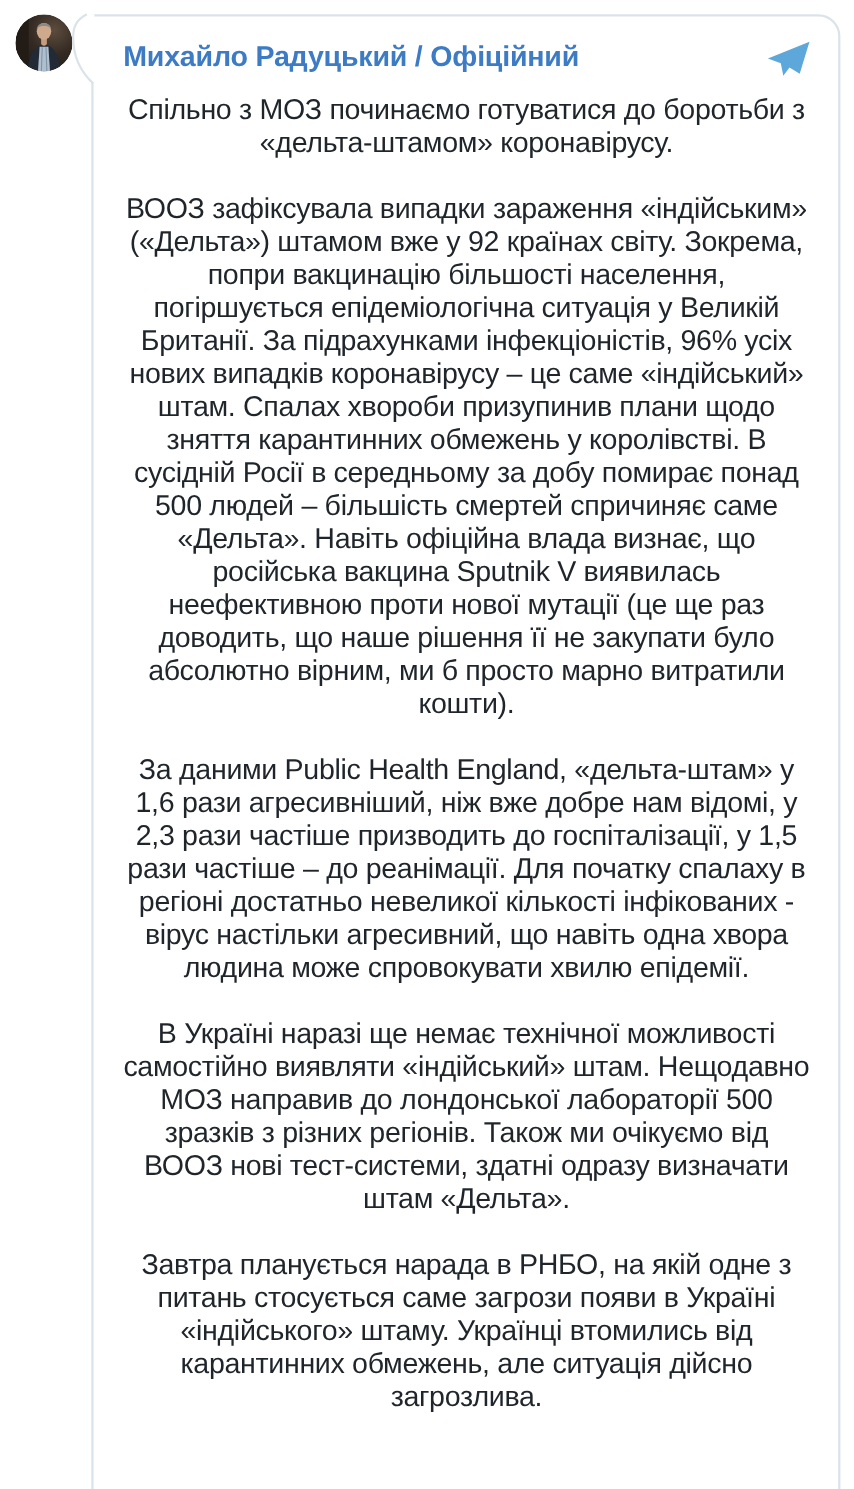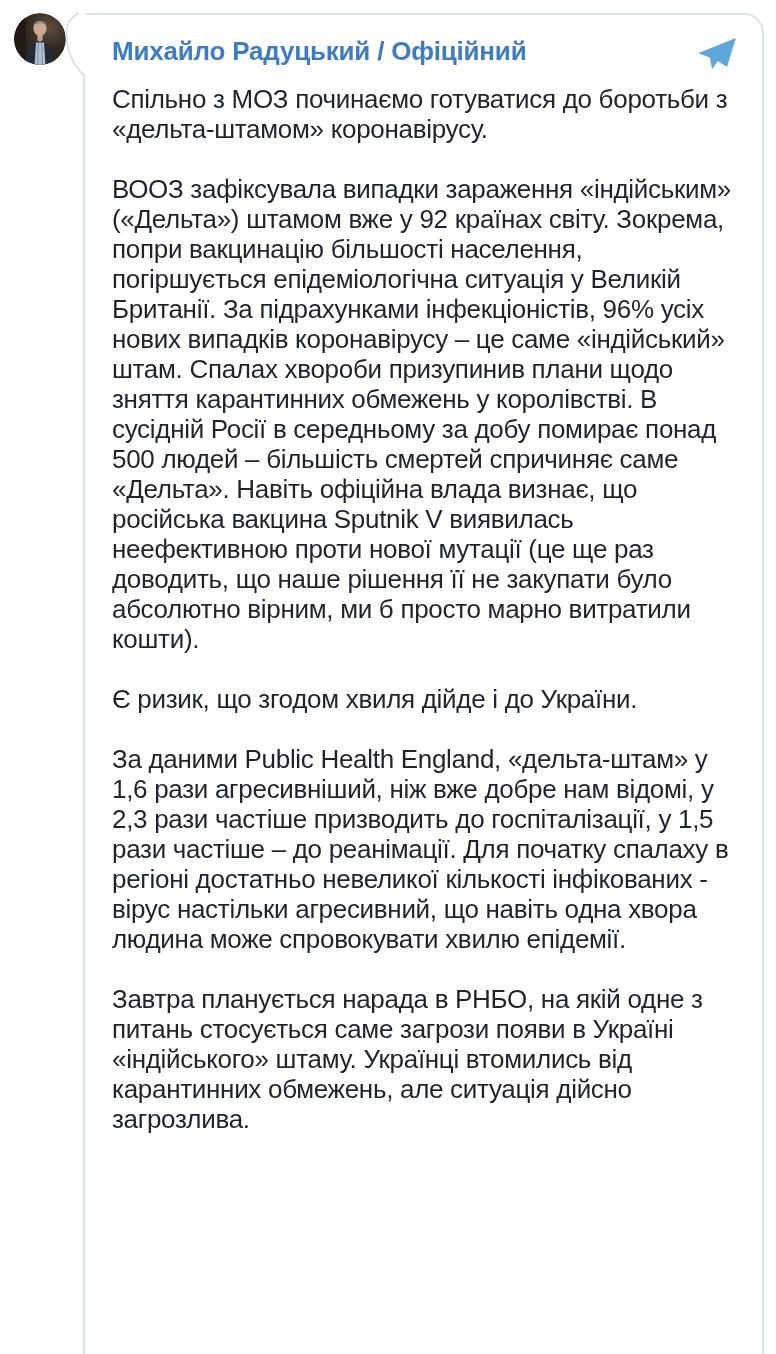--- a/index.html
+++ b/index.html
@@ -10,20 +10,21 @@
     --background:#ffffff;
   }
   *{box-sizing:border-box;}
   html,body{margin:0;padding:0;background:var(--background);}
   .page{
     position:relative;
     width:776px;height:1354px;
     overflow:hidden;
     background:var(--background);
     font-family:"Liberation Sans","DejaVu Sans",sans-serif;
+    text-align:center;
   }
   .avatar{
     position:absolute;left:14px;top:13px;
     width:52px;height:52px;border-radius:50%;
     overflow:hidden;display:block;
   }
   .bubble{
     position:absolute;left:83px;top:13px;
     width:681px;height:1420px;
     background:#fff;
@@ -99,22 +100,22 @@
   <div class="bubble">
     <div class="name-row">
       <a class="author">Михайло Радуцький / Офіційний</a>
       <svg class="plane" viewBox="0 0 42 36">
         <path d="M41 1 L1 17.2 L13.4 21.6 L15.8 33.8 L21.8 25.8 L31.6 31.8 Z" fill="var(--plane)"></path>
       </svg>
     </div>
     <div class="msg-text">
         <p>Спільно з МОЗ починаємо готуватися до боротьби з «дельта-штамом» коронавірусу.</p>
         <p>ВООЗ зафіксувала випадки зараження «індійським» («Дельта») штамом вже у 92 країнах світу. Зокрема, попри вакцинацію більшості населення, погіршується епідеміологічна ситуація у Великій Британії. За підрахунками інфекціоністів, 96% усіх нових випадків коронавірусу – це саме «індійський» штам. Спалах хвороби призупинив плани щодо зняття карантинних обмежень у королівстві. В сусідній Росії в середньому за добу помирає понад 500 людей – більшість смертей спричиняє саме «Дельта». Навіть офіційна влада визнає, що російська вакцина Sputnik V виявилась неефективною проти нової мутації (це ще раз доводить, що наше рішення її не закупати було абсолютно вірним, ми б просто марно витратили кошти).</p>
-        <p>Є ризик, що згодом хвиля дійде і до України.</p>
         <p>За даними Public Health England, «дельта-штам» у 1,6 рази агресивніший, ніж вже добре нам відомі, у 2,3 рази частіше призводить до госпіталізації, у 1,5 рази частіше – до реанімації. Для початку спалаху в регіоні достатньо невеликої кількості інфікованих - вірус настільки агресивний, що навіть одна хвора людина може спровокувати хвилю епідемії.</p>
+        <p>В Україні наразі ще немає технічної можливості самостійно виявляти «індійський» штам. Нещодавно МОЗ направив до лондонської лабораторії 500 зразків з різних регіонів. Також ми очікуємо від ВООЗ нові тест-системи, здатні одразу визначати штам «Дельта».</p>
         <p>Завтра планується нарада в РНБО, на якій одне з питань стосується саме загрози появи в Україні «індійського» штаму. Українці втомились від карантинних обмежень, але ситуація дійсно загрозлива.</p>
       </div>
   </div>
 
   <svg class="bubble-tail" viewBox="0 0 26 66">
     <path d="M19 1 C9 6 6.5 13 6.5 22 C6.5 38 13 53 25 64 L26 64 L26 1 Z" fill="#ffffff"></path>
     <path d="M19 1 C9 6 6.5 13 6.5 22 C6.5 38 13 53 25 64" fill="none" stroke="var(--bubble-border)" stroke-width="2"></path>
   </svg>
 
 </div>

